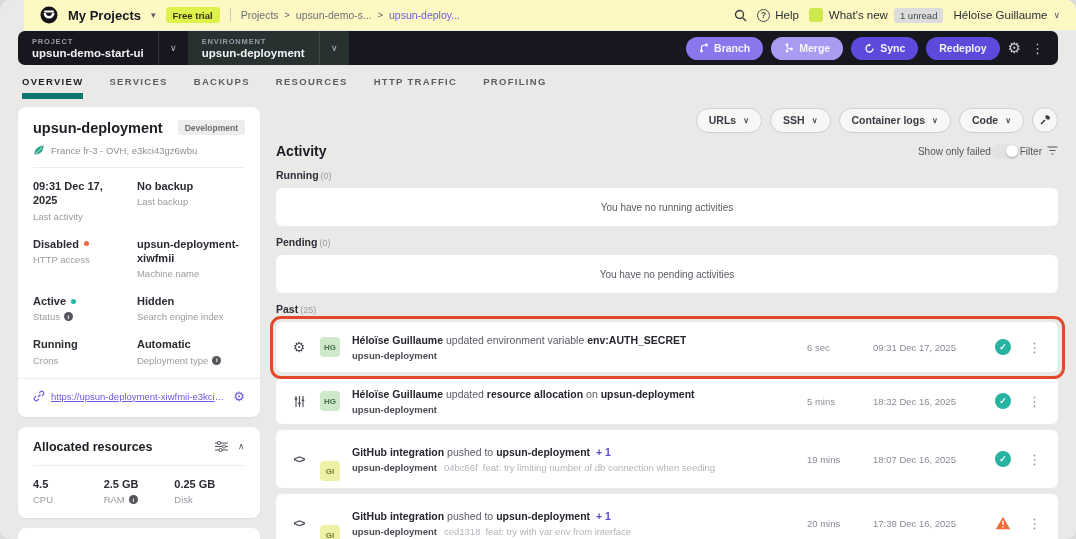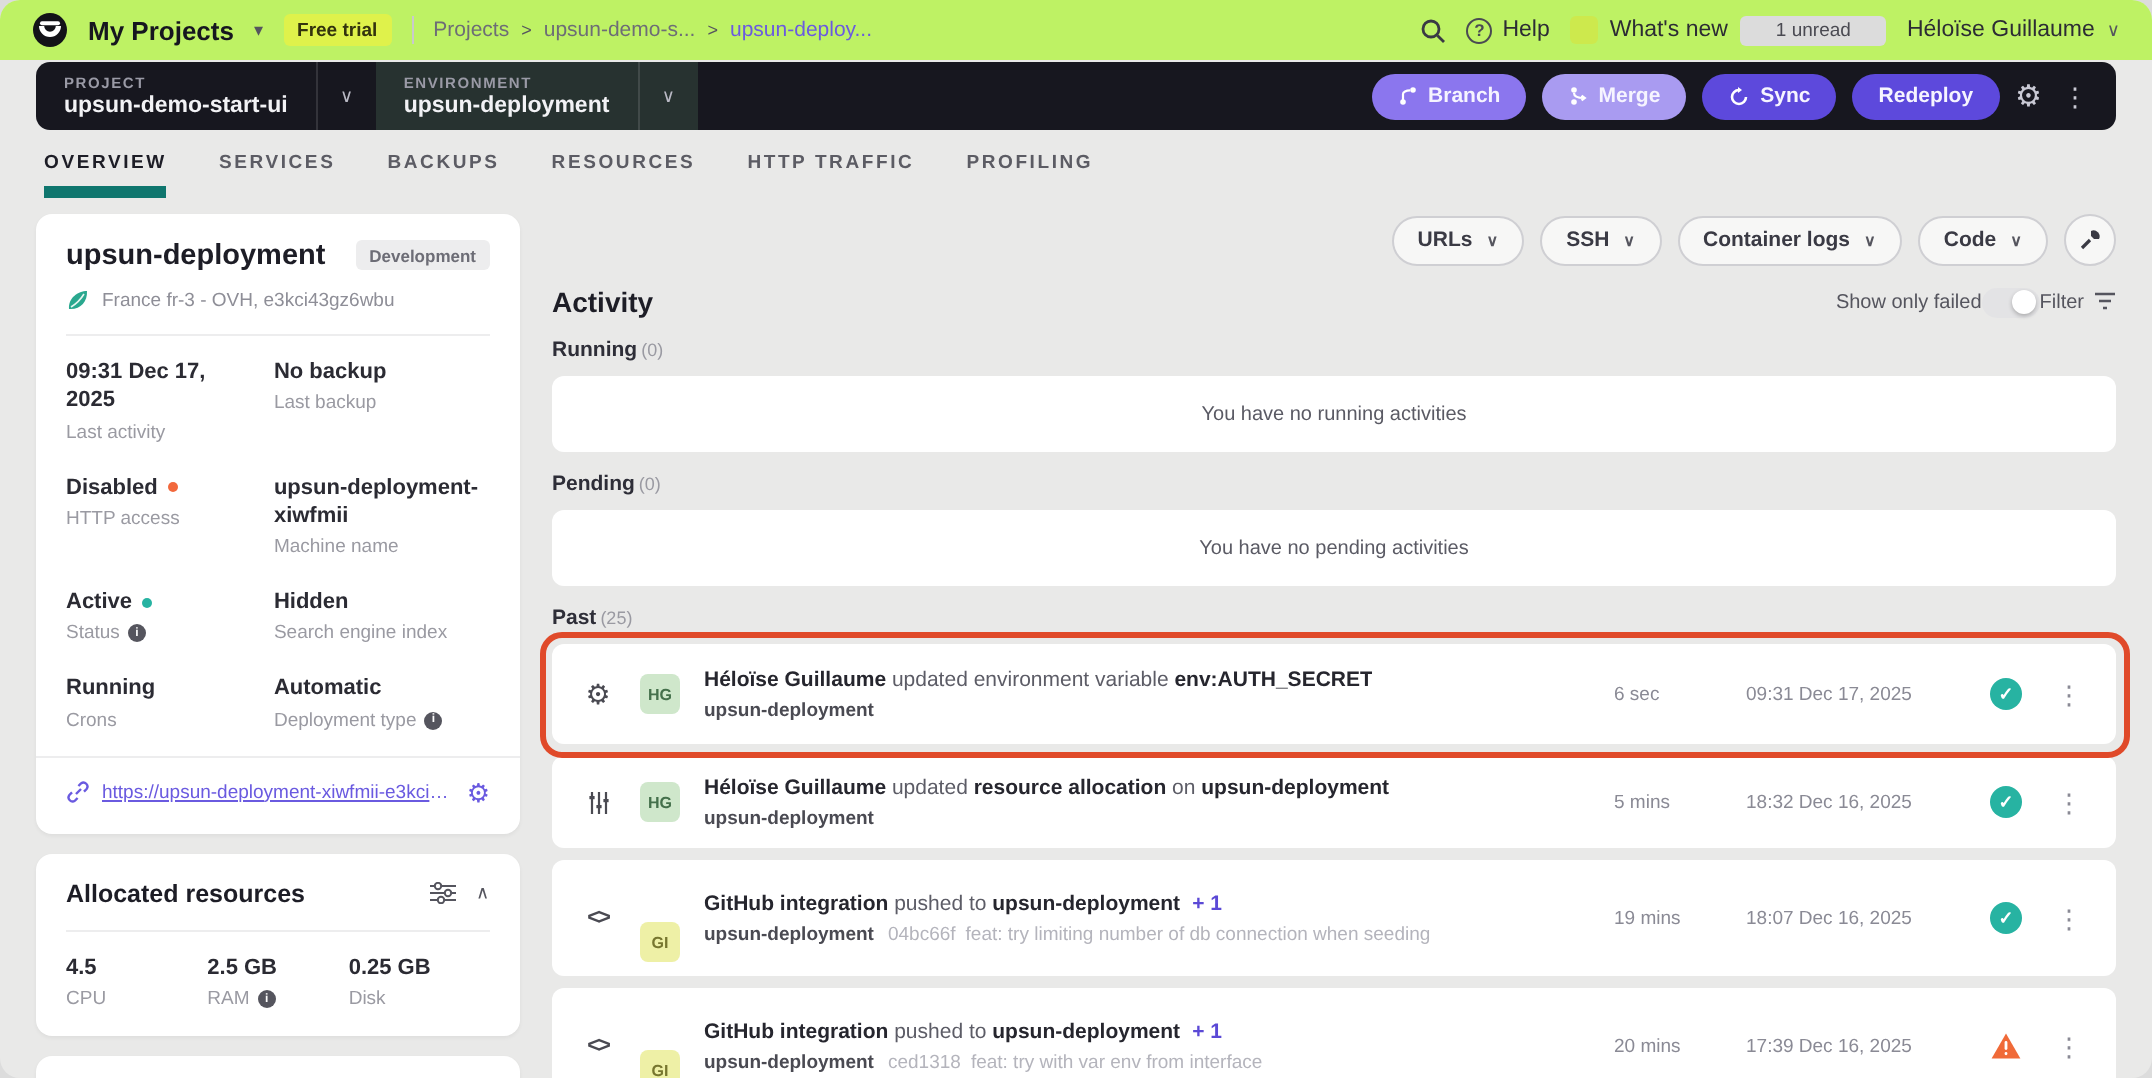--- a/index.html
+++ b/index.html
@@ -3,34 +3,34 @@
 <meta charset="utf-8">
 <style>
   * { margin:0; padding:0; box-sizing:border-box; }
   html,body { background:#dcdcdc; }
   .page {
     width:1076px; height:539px; position:relative; overflow:hidden;
     background:#e9e9e8; font-family:"Liberation Sans", sans-serif; color:#2b2b33;
     border-radius:10px;
   }
   
-  .topbar { height:30px; background:#bef264; display:flex; align-items:center; padding:0 16px; gap:10px; }
+  .topbar { height:30px; background:#fef9c3; display:flex; align-items:center; padding:0 16px; gap:10px;margin-left:24px; }
   .logo { width:18px; height:18px; flex:0 0 auto; }
   .nav-title { font-size:13px; font-weight:700; color:#16161f; }
   .chev { font-size:9px; color:#55555e; }
   .badge-trial { background:#dff24b; color:#33330e; font-size:9.5px; font-weight:700; padding:2.5px 7px; border-radius:3px; }
   .tb-div { width:1px; height:14px; background:#c9c9cc; }
   .crumbs { display:flex; align-items:center; gap:6px; font-size:10.5px; color:#6d6d76; }
   .crumb-last { color:#6a5ae0; }
   .topbar-right { margin-left:auto; display:flex; align-items:center; gap:10px; }
   .icon-search svg, .q-circle { display:block; }
   .q-circle { width:13px; height:13px; border:1.2px solid #4a4a52; border-radius:50%; font-size:8.5px; font-weight:700; color:#4a4a52; display:flex; align-items:center; justify-content:center; }
   .help-lbl, .wn-lbl, .user-lbl { font-size:11.5px; color:#2c2c34; }
   .wn-square { width:14px; height:14px; background:#cde94d; border-radius:3px; }
-  .badge-unread { background:#dcdcdc; color:#4a4a52; font-size:9.5px; padding:2px 18px; border-radius:3px; }
+  .badge-unread { background:#dcdcdc; color:#4a4a52; font-size:9.5px; padding:2px 6px; border-radius:3px; }
   .user-lbl { font-weight:400; }
   
   .darkbar { margin:1px 18px 0; height:34px; background:#17171f; border-radius:7px; display:flex; align-items:stretch; overflow:hidden; }
   .pb-seg { display:flex; align-items:center; }
   .pb-block { padding:0 14px; display:flex; flex-direction:column; justify-content:center; }
   .pb-label { font-size:7.5px; letter-spacing:0.8px; color:#9a9aa6; font-weight:700; }
   .pb-name { font-size:11.5px; color:#f2f2f5; font-weight:700; margin-top:1px; }
   .pb-chev { width:30px; display:flex; align-items:center; justify-content:center; color:#b9b9c4; font-size:9px; border-left:1px solid rgba(255,255,255,0.12); align-self:stretch; cursor:pointer; }
   .env-seg { background:#273230; }
   .darkbar-right { margin-left:auto; display:flex; align-items:center; gap:8px; padding-right:12px; }

